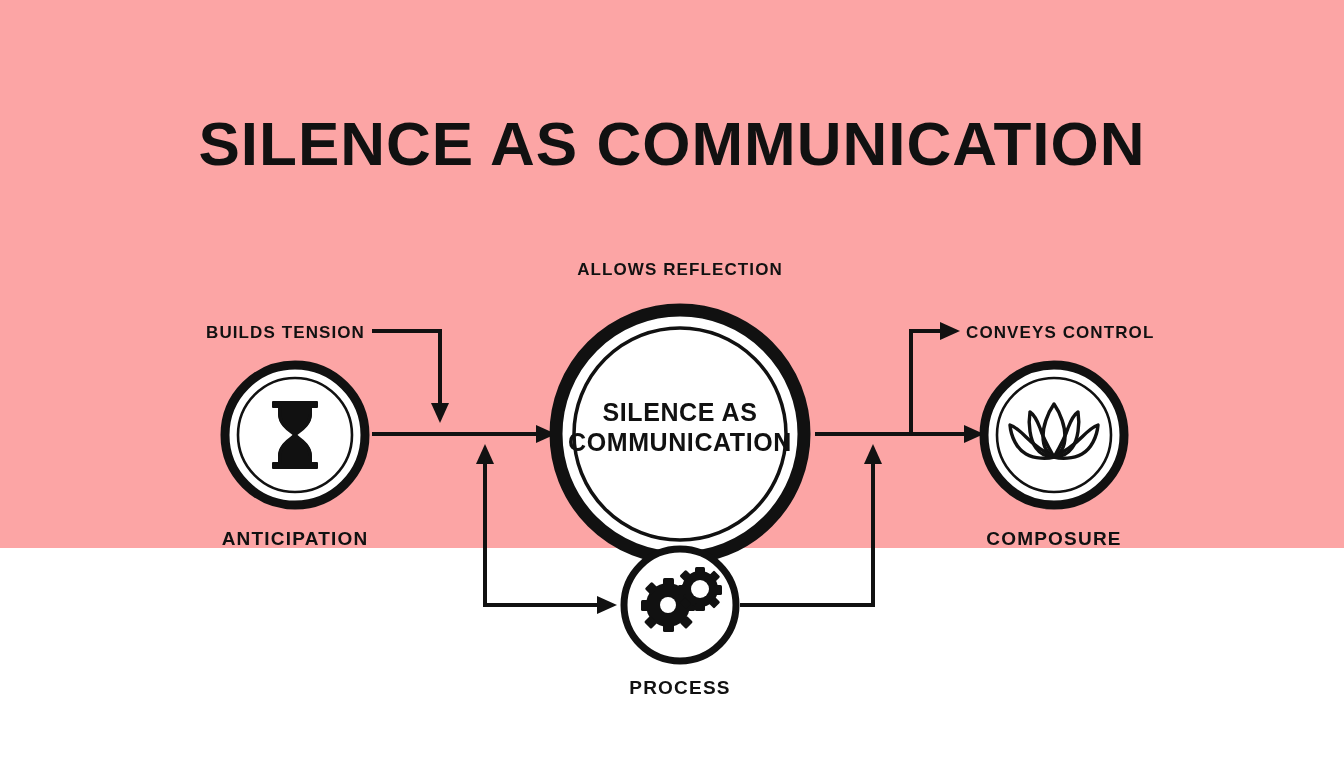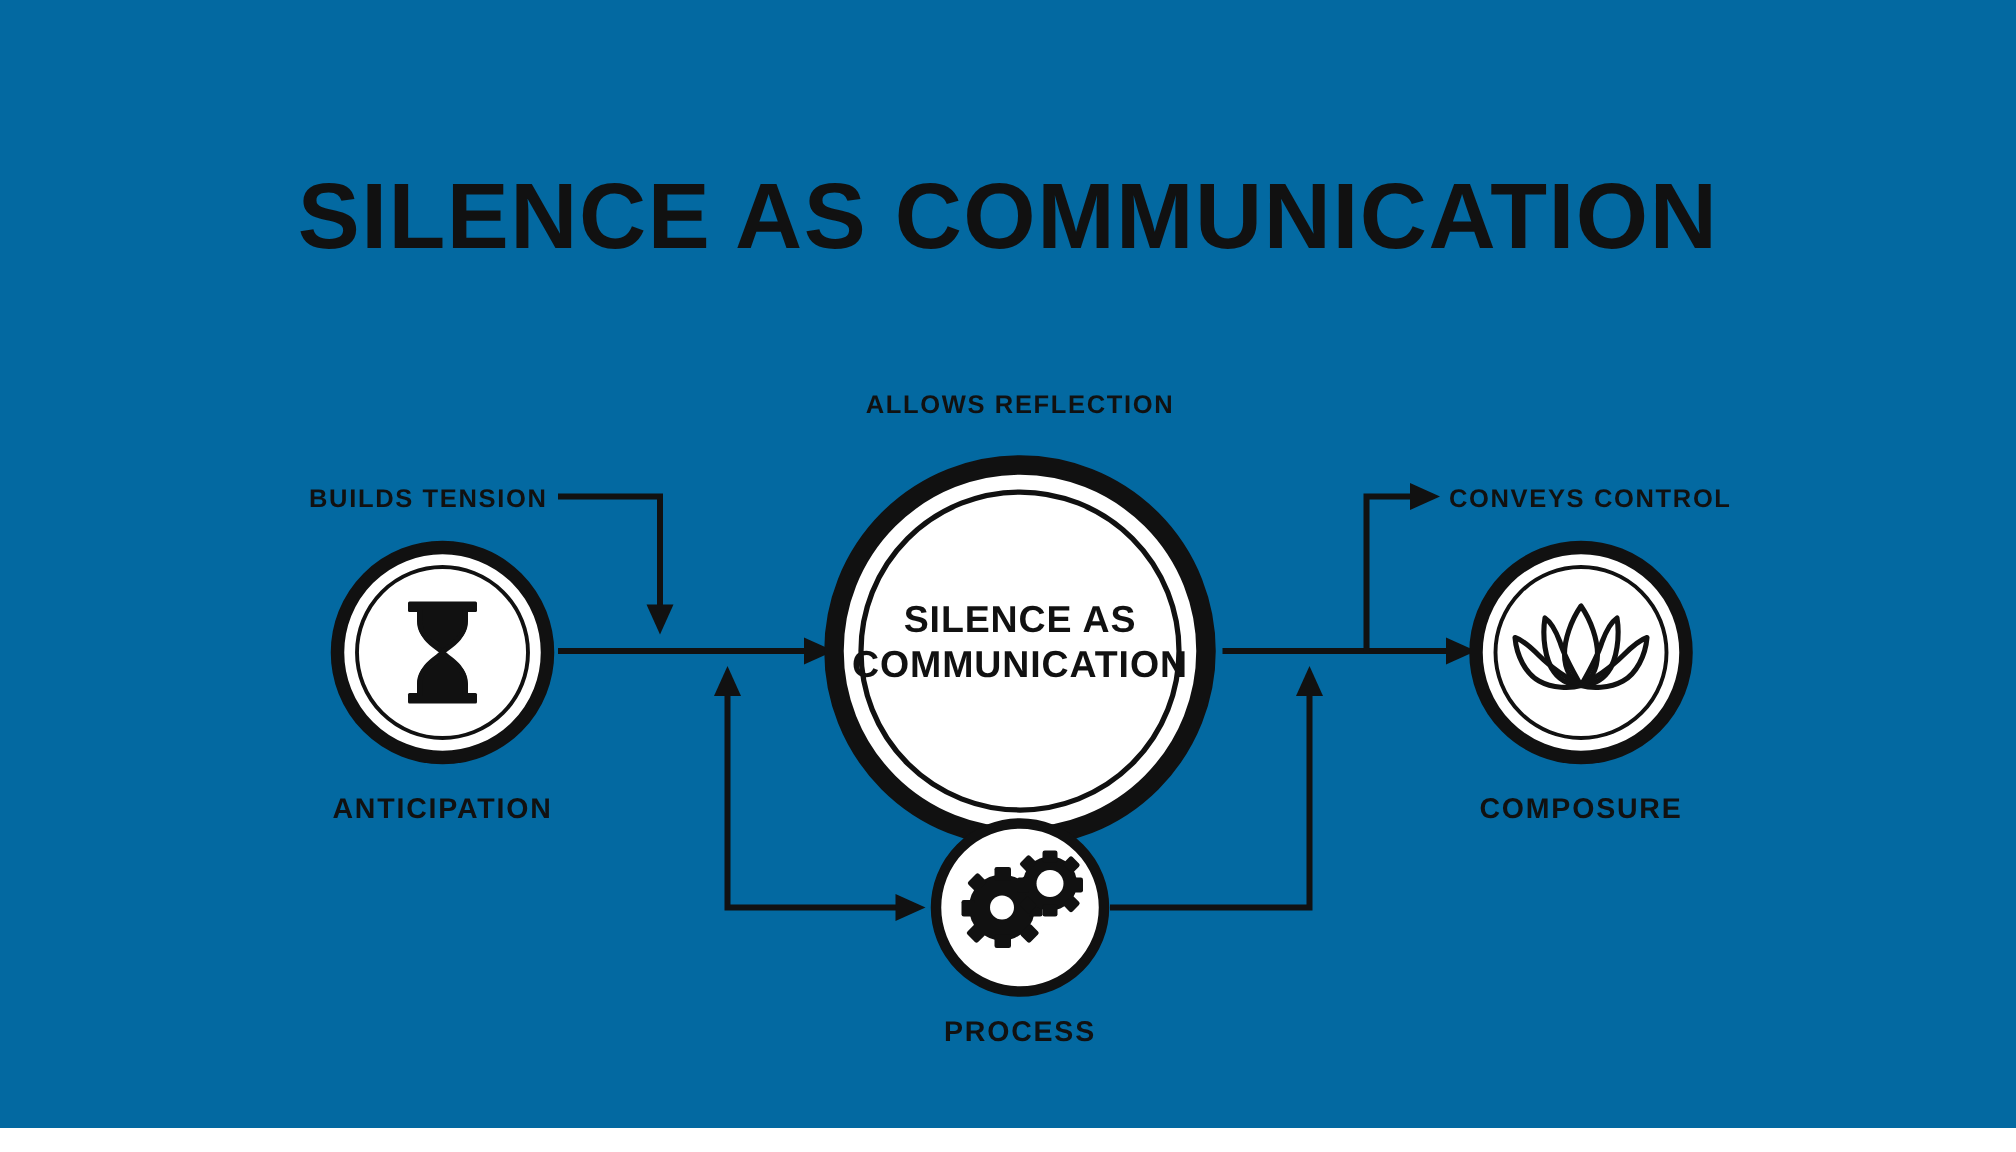--- a/index.html
+++ b/index.html
@@ -9,22 +9,22 @@
   }
   body {
     width: 1344px;
     height: 768px;
     overflow: hidden;
     font-family: "Liberation Sans", sans-serif;
   }
   #canvas {
     position: relative;
     width: 1344px;
-    height: 752px;
-    background: #0369a1;
+    height: 548px;
+    background: #fca5a5;
   }
   #diagram-svg {
     position: absolute;
     top: 0;
     left: 0;
     width: 1344px;
     height: 768px;
   }
   .txt {
     font-family: "Liberation Sans Narrow", "Liberation Sans", sans-serif;

